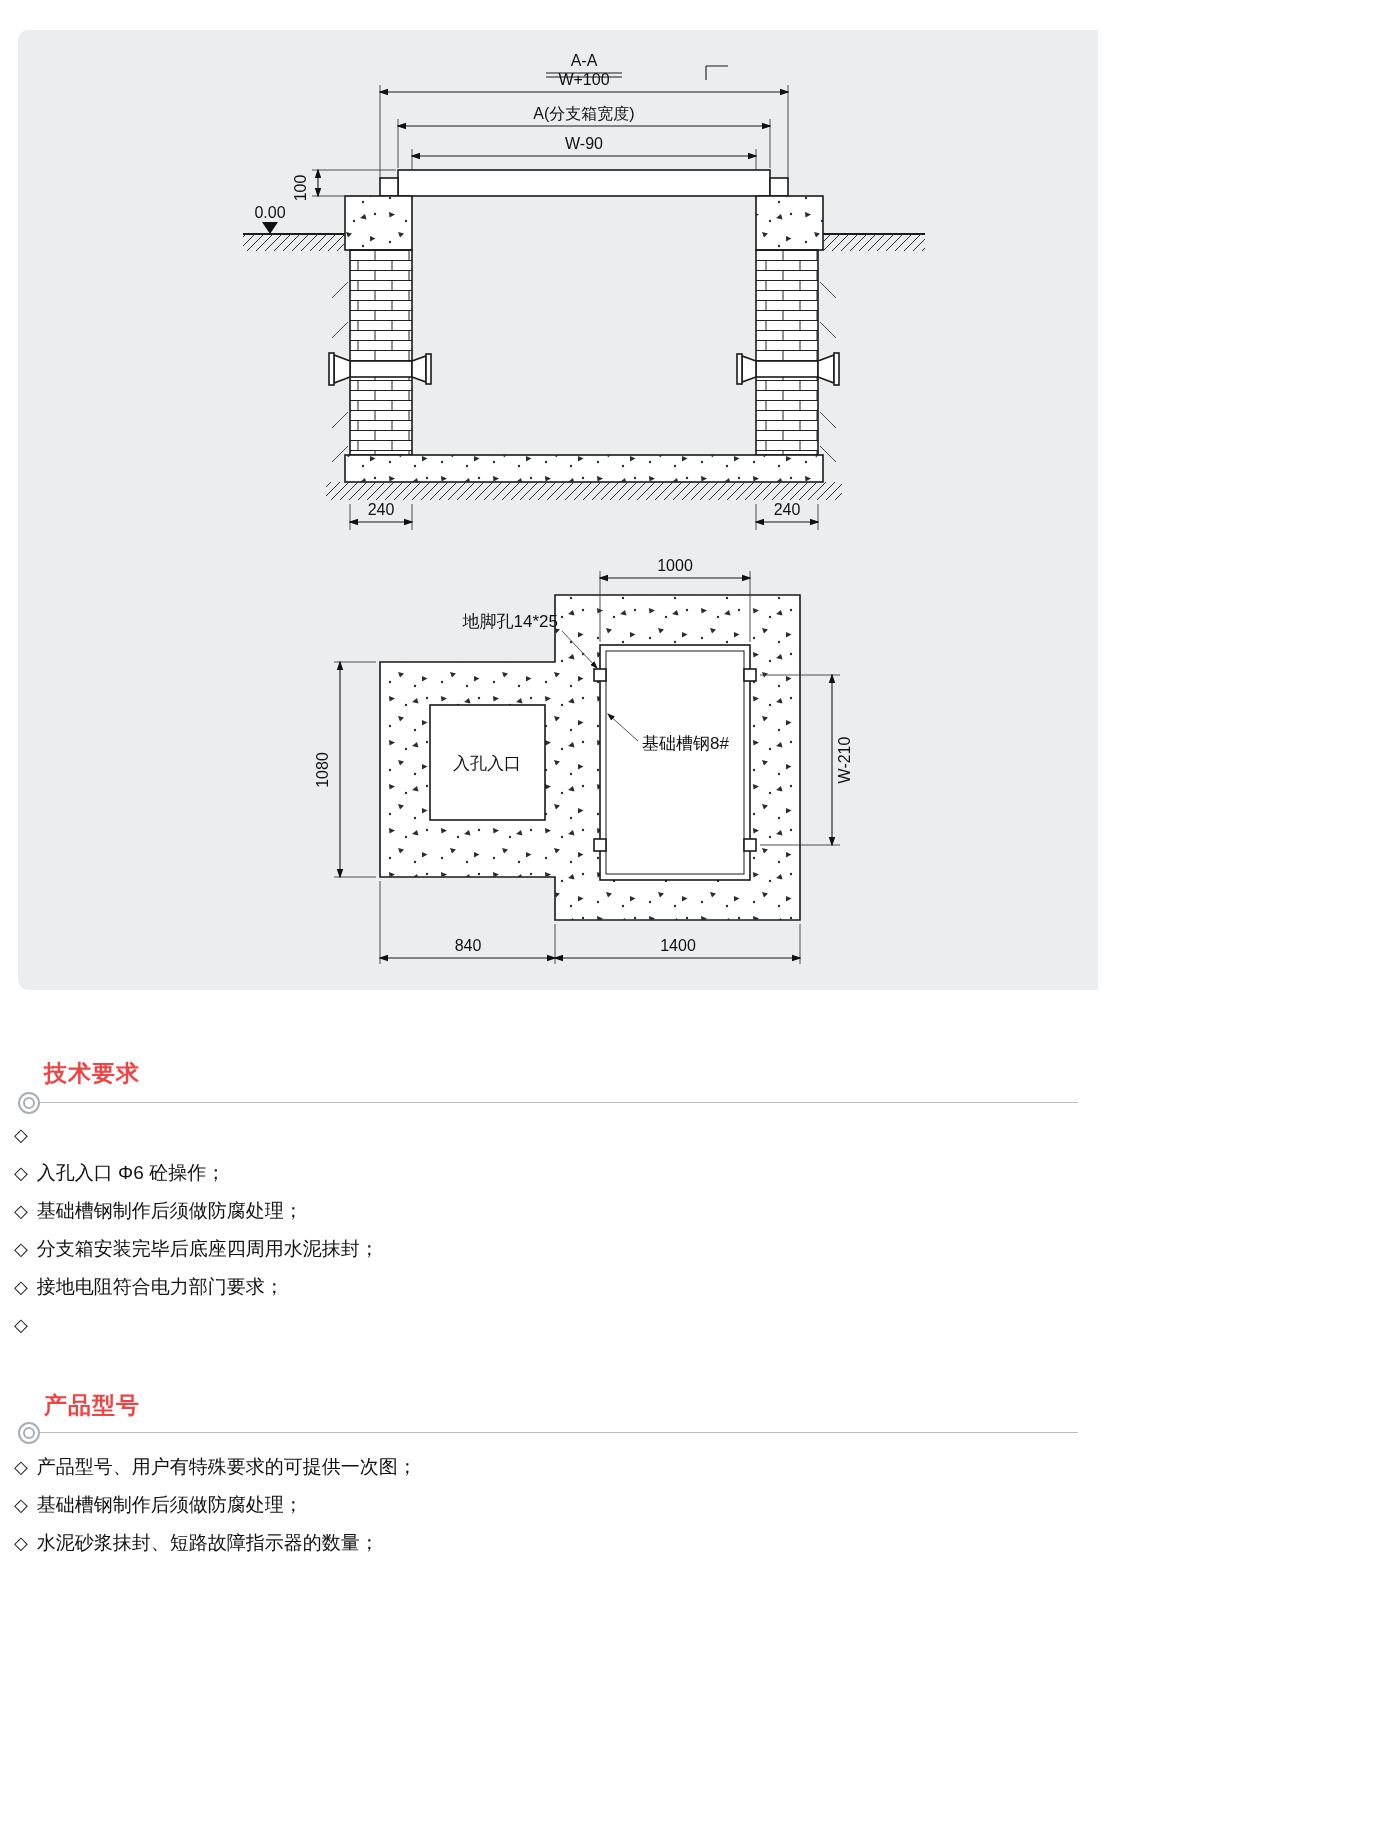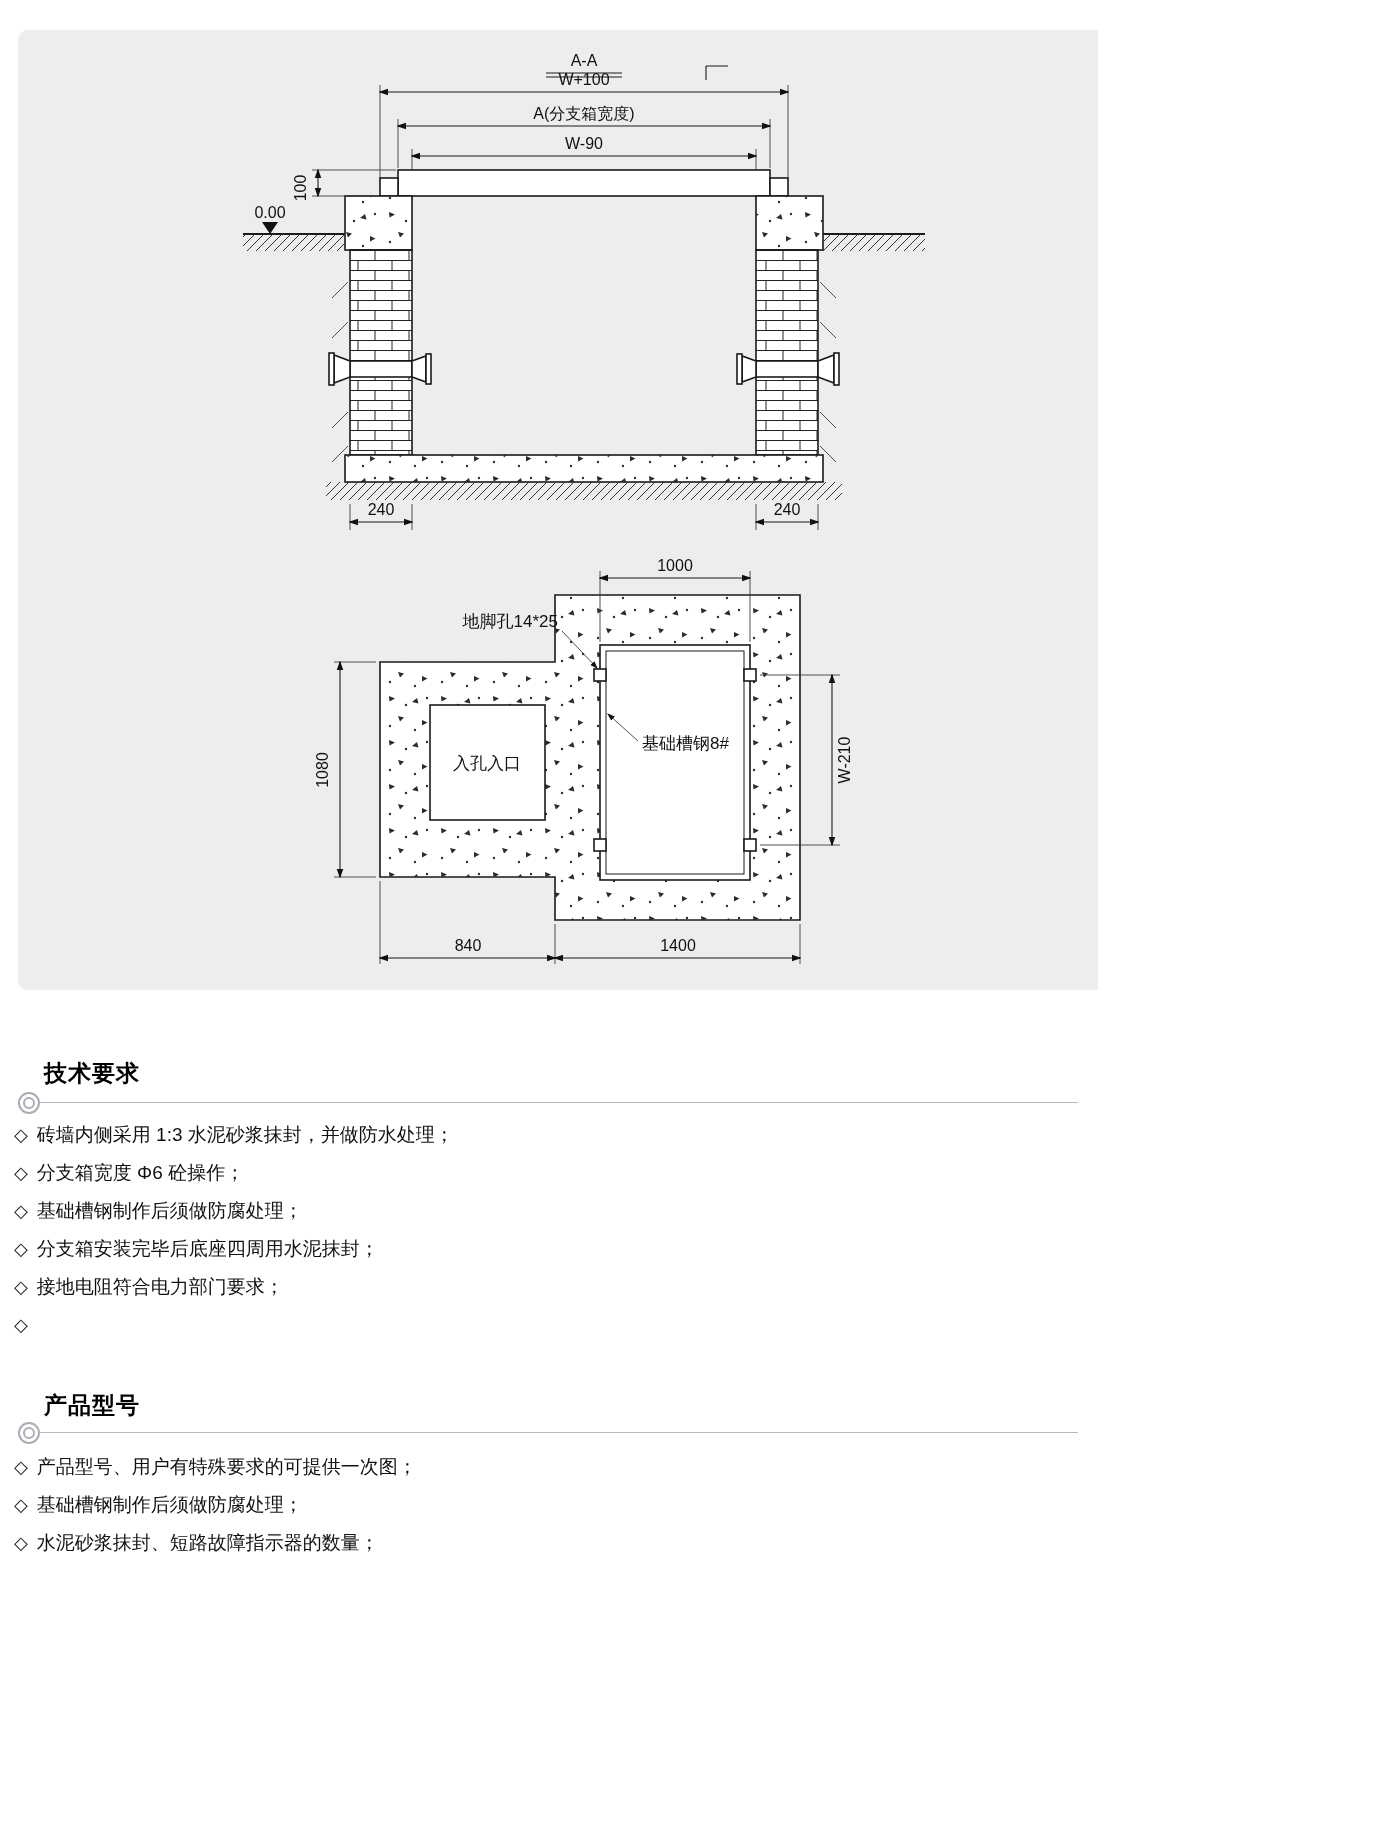--- a/index.html
+++ b/index.html
@@ -17,21 +17,21 @@
   svg.drawing text { font-family:"Liberation Sans","DejaVu Sans",sans-serif; fill:#111; }
   .outline { fill:#ffffff; stroke:#1a1a1a; stroke-width:1.6; }
   .thin   { stroke:#1a1a1a; stroke-width:1.1; fill:none; }
   .ground { stroke:#1a1a1a; stroke-width:1.8; fill:none; }
   .dim    { stroke:#1a1a1a; stroke-width:1.1; fill:none; }
   .ext    { stroke:#3c3c3c; stroke-width:0.9; fill:none; }
   .dimtext { font-size:16px; text-anchor:middle; }
   .label   { font-size:17px; }
 
   .sec-title {
-    position:absolute; left:44px; color:#000000; font-size:23px;
+    position:absolute; left:44px; color:#ef4444; font-size:23px;
     font-weight:bold; letter-spacing:1px;
   }
   .rule { position:absolute; left:24px; right:20px; border-top:1.5px solid #b7bcc1; }
   .grommet {
     position:absolute; left:18px; width:22px; height:22px;
     border:2px solid #a9aeb4; border-radius:50%; background:#fff; z-index:2;
   }
   .grommet::after {
     content:""; position:absolute; left:50%; top:50%;
     width:8px; height:8px; margin:-6px 0 0 -6px;
@@ -198,25 +198,24 @@
     </svg>
   </div>
 
   <section>
     <span class="grommet" style="top:1092px"></span>
     <h2 class="sec-title" style="top:1058px">技术要求</h2>
     <div class="rule" style="top:1102px"></div>
     <ul class="req-list" style="top:1116px">
       <li class="req-item">
         <span class="bullet">◇</span>
-        <span class="item-text">砖墙内侧采用 1:3 水泥砂浆抹封，并做防水处理；</span>
-      </li>
-      <li class="req-item">
-        <span class="bullet">◇</span>
-        <span class="item-text">分支箱宽度 Φ6 砼操作；</span>
+      </li>
+      <li class="req-item">
+        <span class="bullet">◇</span>
+        <span class="item-text">入孔入口 Φ6 砼操作；</span>
       </li>
       <li class="req-item">
         <span class="bullet">◇</span>
         <span class="item-text">基础槽钢制作后须做防腐处理；</span>
       </li>
       <li class="req-item">
         <span class="bullet">◇</span>
         <span class="item-text">分支箱安装完毕后底座四周用水泥抹封；</span>
       </li>
       <li class="req-item">

